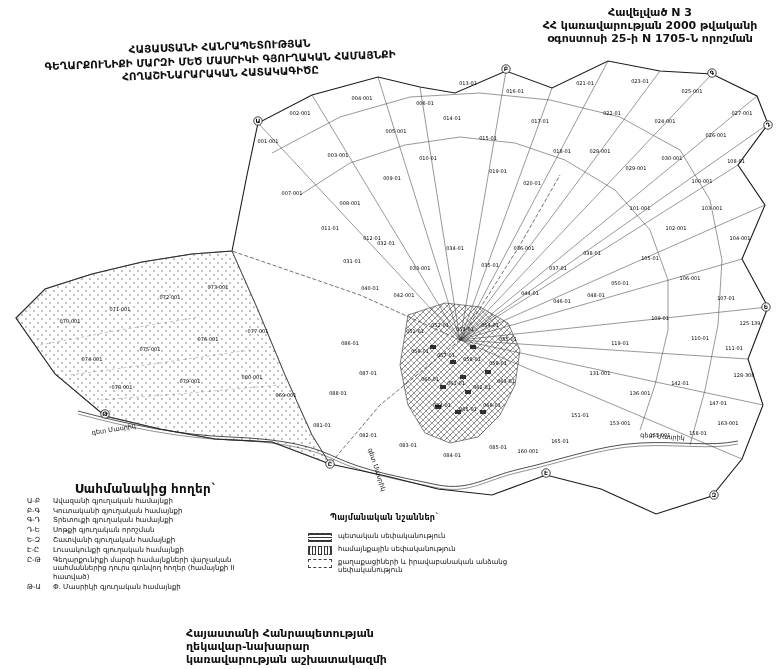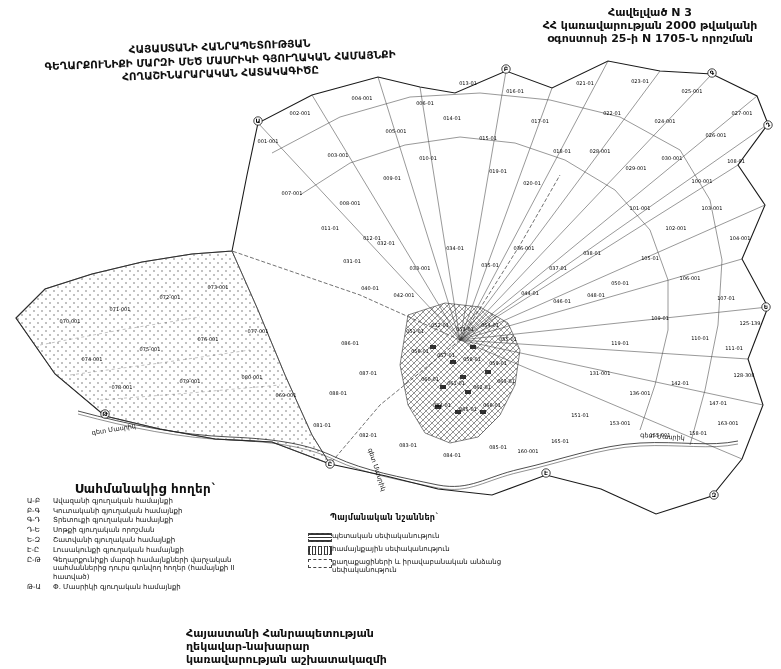--- a/index.html
+++ b/index.html
@@ -8,21 +8,21 @@
   .hdr{position:absolute;left:523px;top:6px;width:254px;text-align:center;
        font-weight:bold;font-size:11px;line-height:13px;}
   .title{position:absolute;left:4px;top:40px;width:432px;text-align:center;
          font-weight:bold;font-size:10.5px;line-height:13.5px;transform:rotate(-2deg);}
   .adj{position:absolute;left:27px;top:485px;width:238px;font-size:7px;line-height:8.8px;}
   .adj h3{margin:0 0 3px 0;font-size:12px;font-weight:bold;letter-spacing:.3px;text-align:center;}
   .adj .row{display:flex;gap:4px;margin-bottom:1px;}
   .adj .code{min-width:22px;flex:none;}
   .sym{position:absolute;left:308px;top:514px;width:240px;font-size:7px;line-height:8.5px;}
   .sym h3{margin:0 0 9px 22px;font-size:8px;font-weight:bold;letter-spacing:.3px;}
-  .sym .row{display:flex;align-items:flex-start;margin-bottom:3px;}
+  .sym .row{display:flex;align-items:flex-start;gap:6px;margin-bottom:3px;}
   .sw{width:22px;height:7px;border:1px dashed #444;flex:none;margin-top:1px;background:#fff;}
   .sw.hlines{background:repeating-linear-gradient(0deg,#333 0,#333 1px,transparent 1px,transparent 3px);}
   .sw.vlines{background:repeating-linear-gradient(90deg,#333 0,#333 1px,transparent 1px,transparent 3px);}
   .office{position:absolute;left:186px;top:627px;font-weight:bold;font-size:11px;line-height:13px;}
   .sig{position:absolute;left:628px;top:645px;font-weight:normal;font-size:11px;margin-top:28px;}
   .mapwrap{position:absolute;left:0;top:45px;width:781px;height:480px;}
   svg text{font-family:"DejaVu Sans",sans-serif;}
 </style>
 </head>
 <body>

